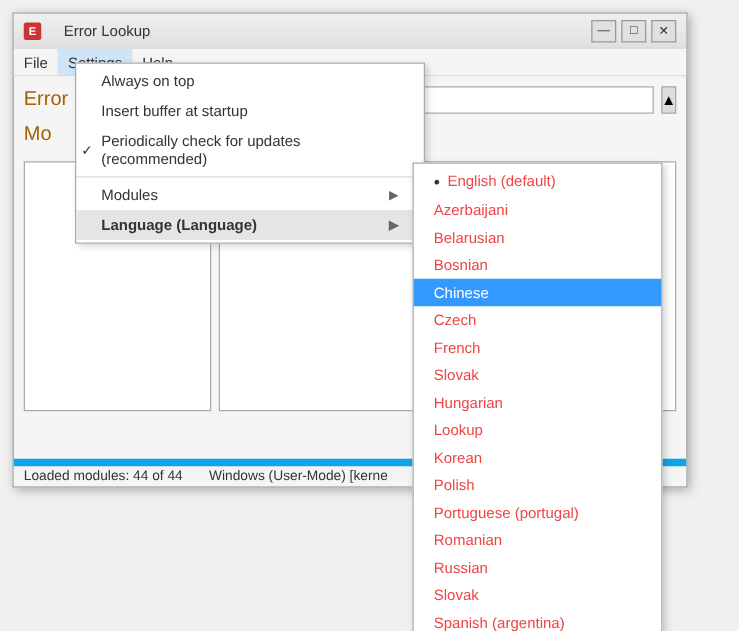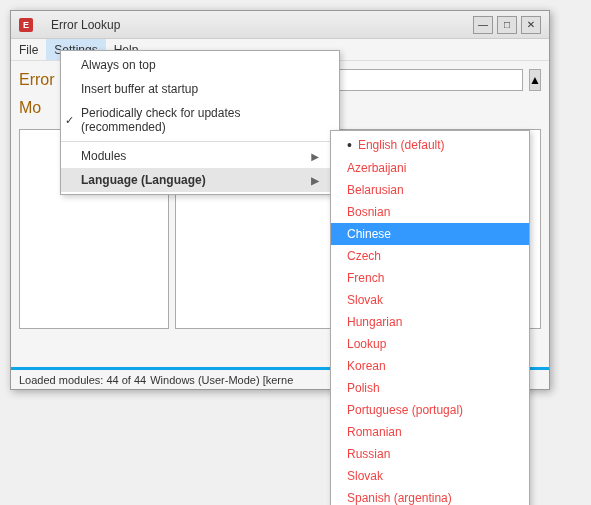--- a/index.html
+++ b/index.html
@@ -153,27 +153,27 @@
     }
 
     
     .status-bar {
       position: absolute;
       bottom: 0;
       left: 0;
       right: 0;
       height: 22px;
       background: #f5f5f5;
-      border-top: 3px solid #0ea5e9;
+      border-top: 6px solid #0ea5e9;
       display: flex;
       align-items: center;
       padding: 0 8px;
       font-size: 11px;
       color: #333;
-      gap: 4px;
+      gap: 21px;
     }
 
     
     .settings-menu {
       position: absolute;
       top: 50px;
       left: 60px;
       background: white;
       border: 1px solid #aaa;
       box-shadow: 2px 2px 6px rgba(0,0,0,0.2);

